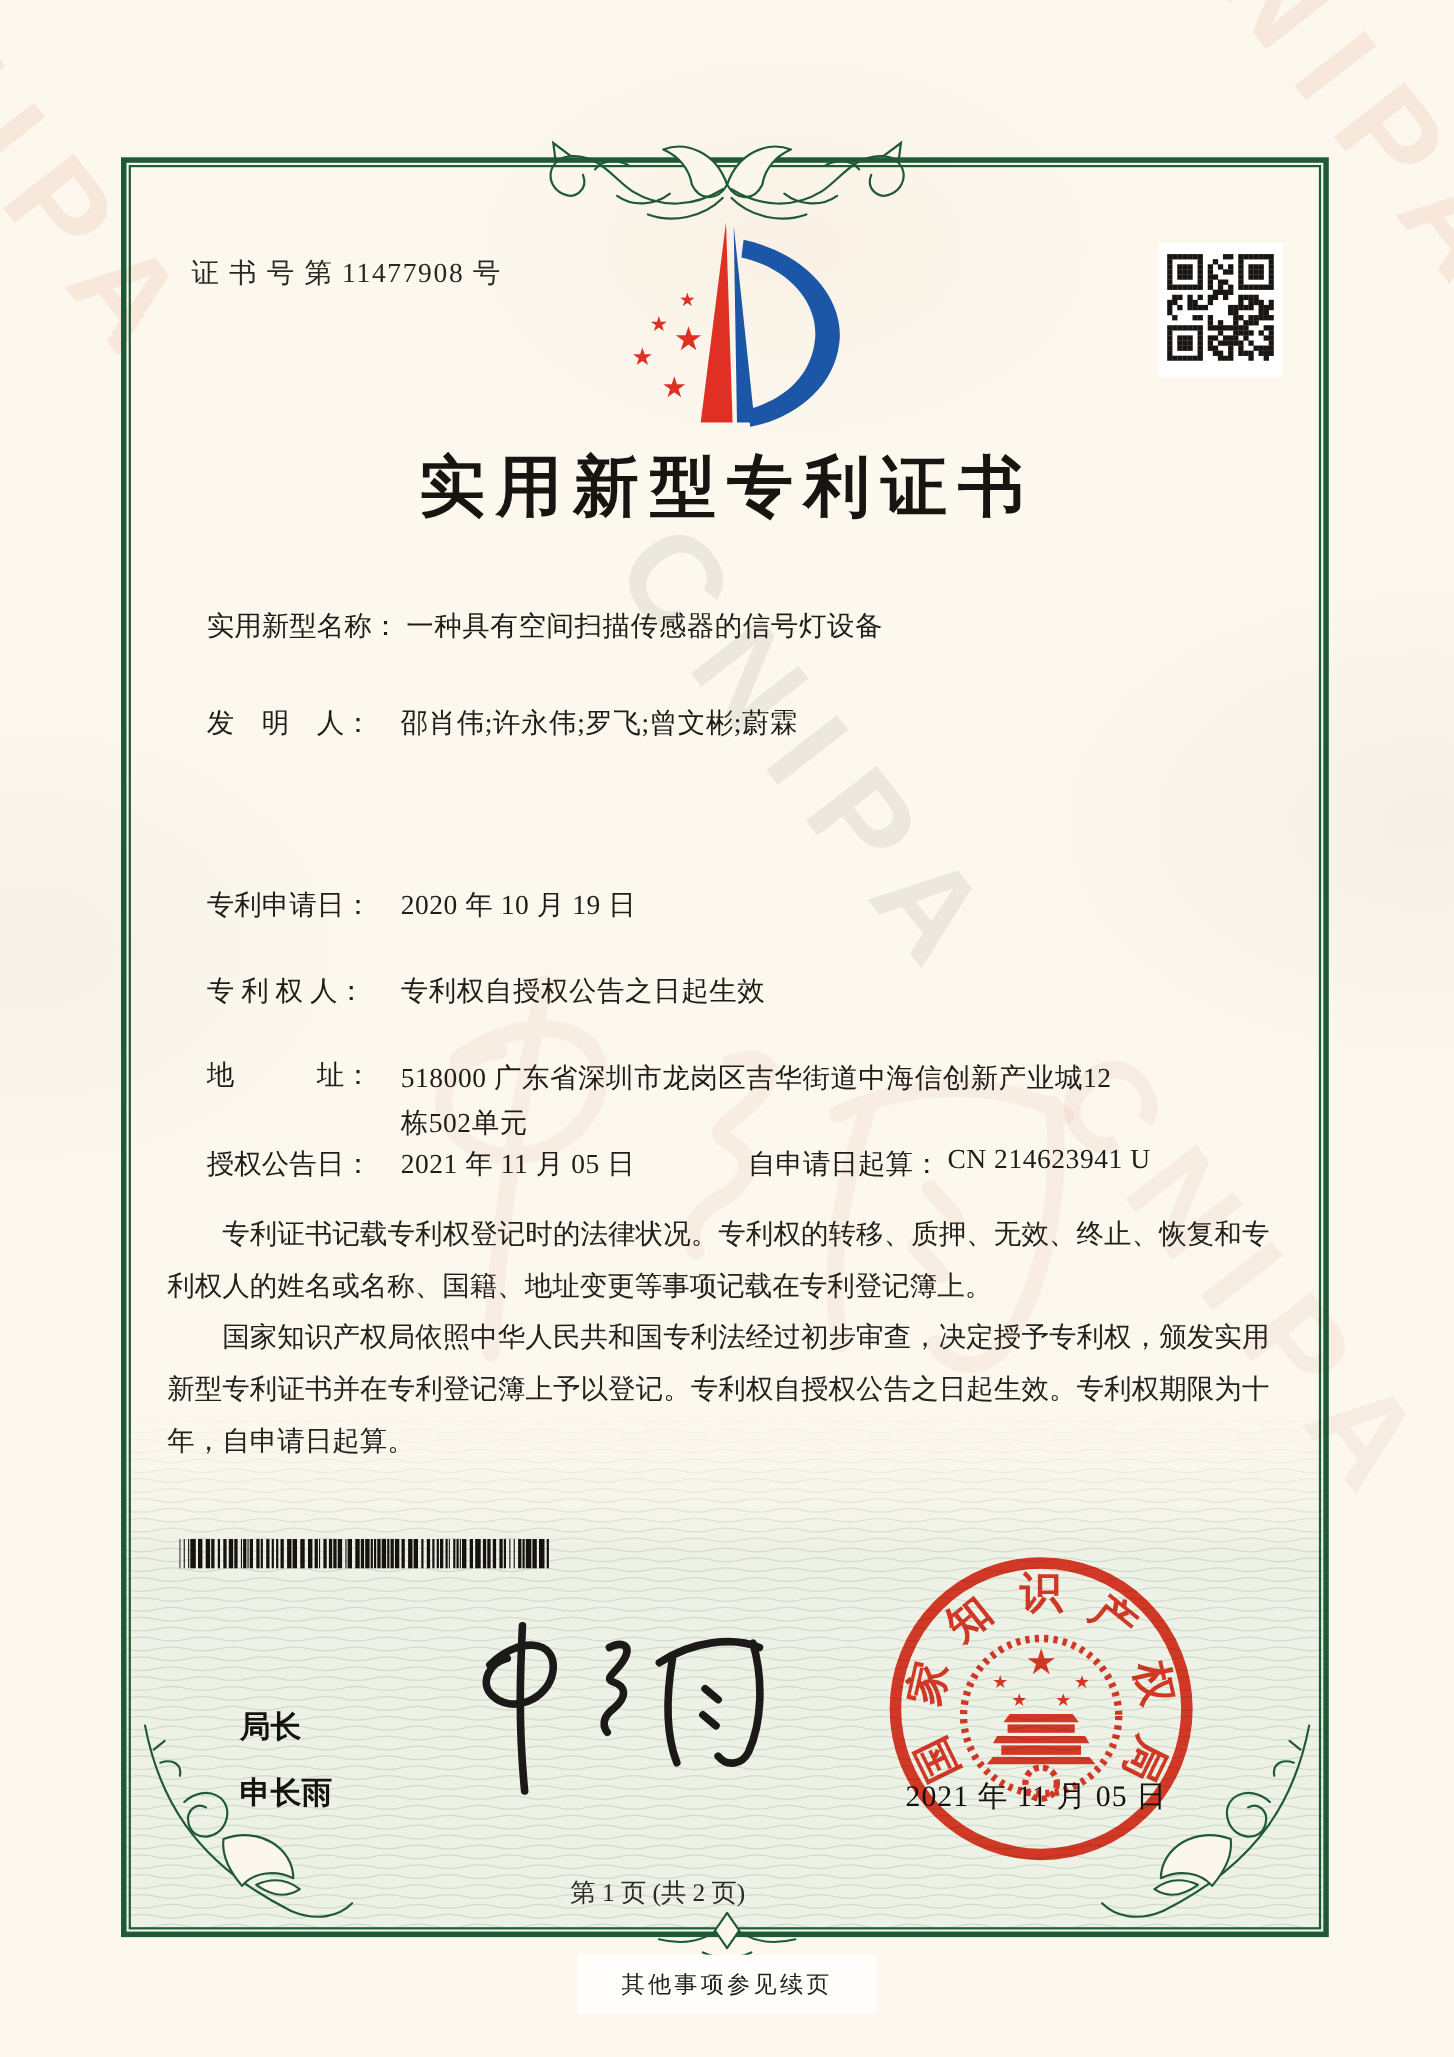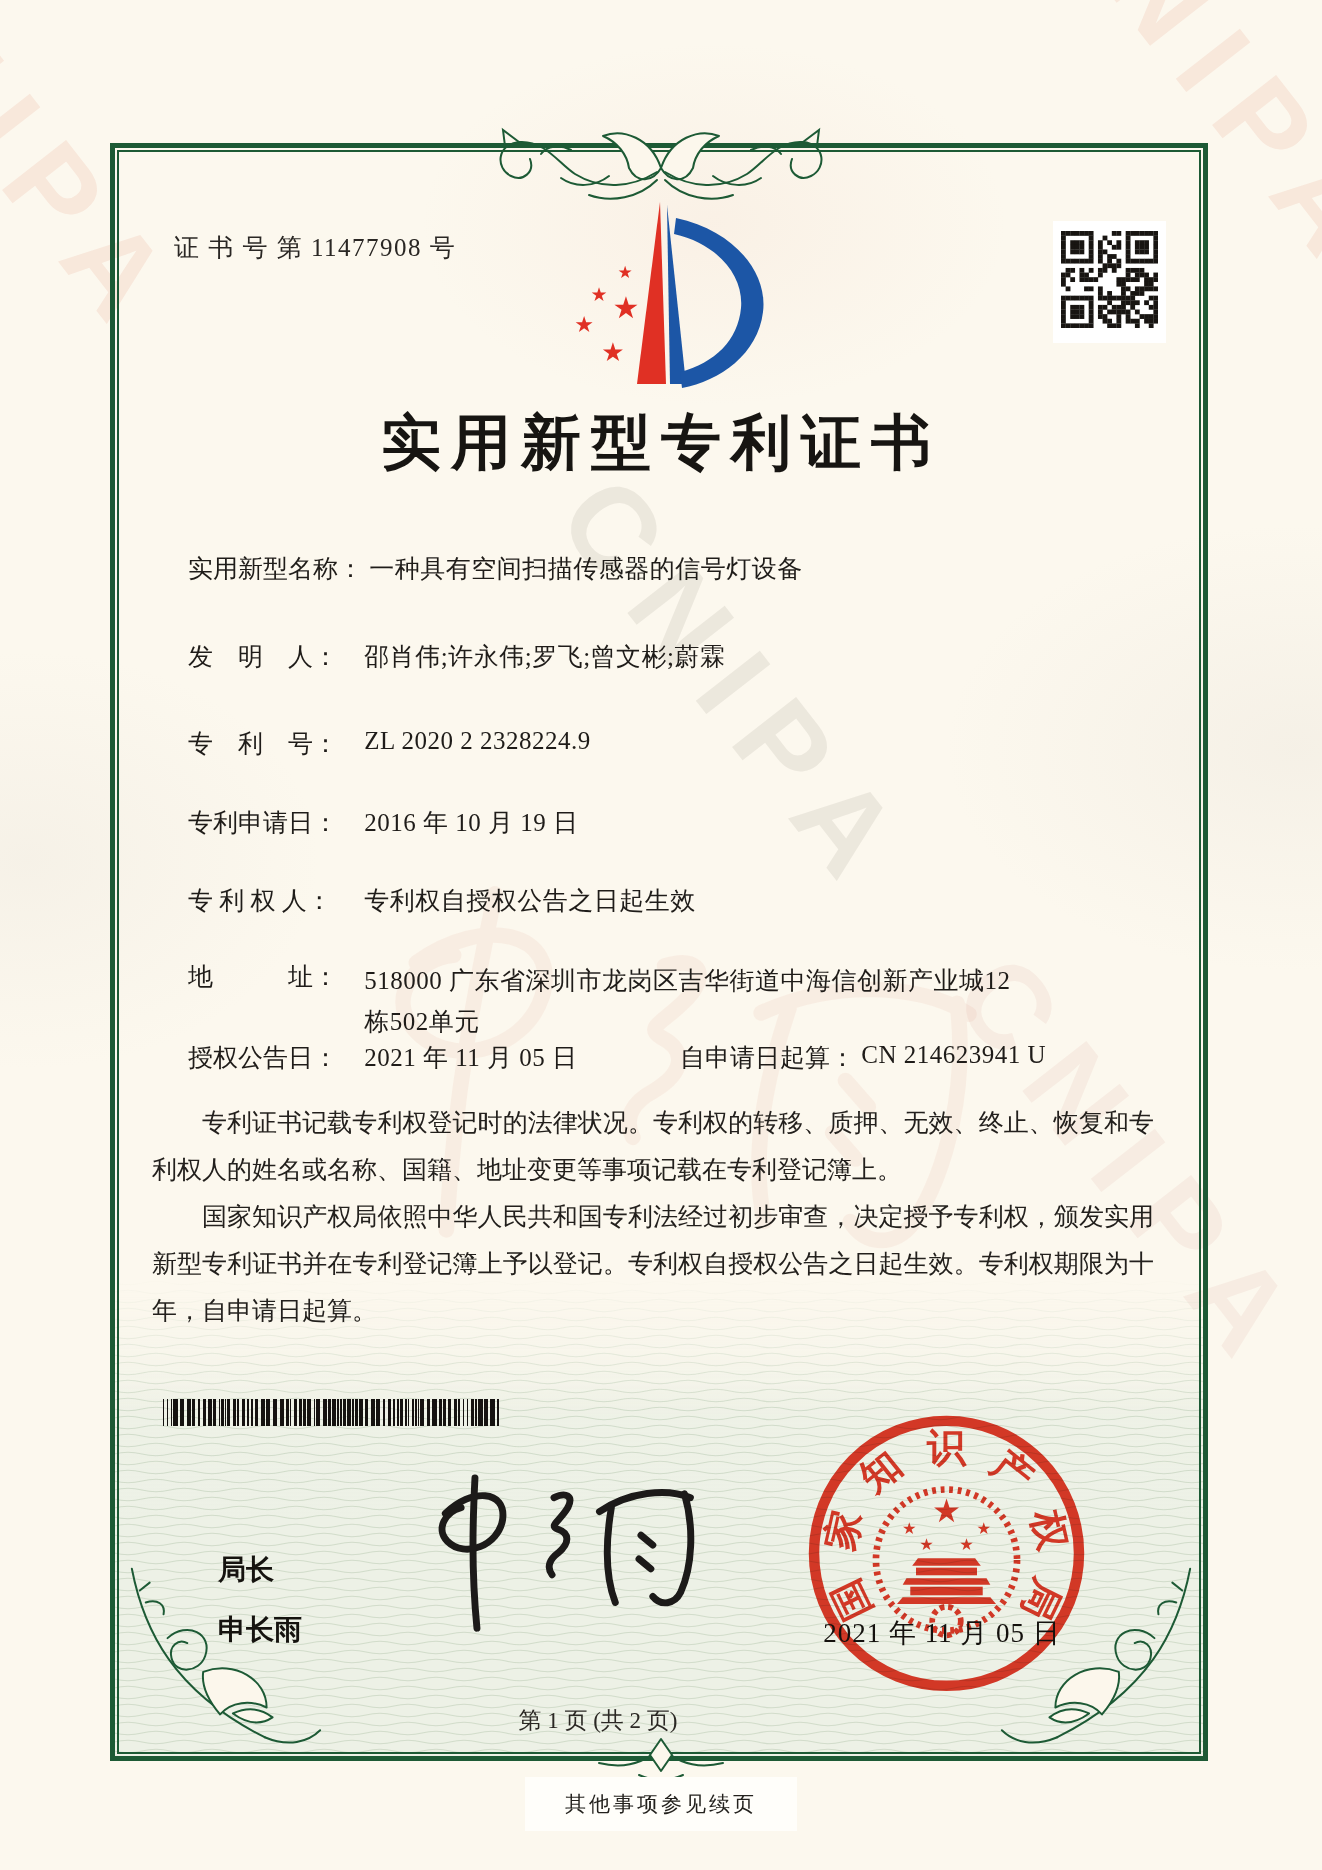--- a/index.html
+++ b/index.html
@@ -457,27 +457,23 @@
   <div class="abs title">实用新型专利证书</div>
 
   <div class="row" style="top:552px">
     <span class="flabel">实用新型名称：</span>
     <span class="fvalue">一种具有空间扫描传感器的信号灯设备</span>
   </div>
   <div class="row" style="top:640px">
     <span class="flabel">发　明　人：</span>
     <span class="fvalue">邵肖伟;许永伟;罗飞;曾文彬;蔚霖</span>
   </div>
-  <div class="row" style="top:727px">
-    <span class="flabel">专　利　号：</span>
-    <span class="fvalue">ZL 2020 2 2328224.9</span>
-  </div>
   <div class="row" style="top:806px">
     <span class="flabel">专利申请日：</span>
-    <span class="fvalue">2016 年 10 月 19 日</span>
+    <span class="fvalue">2020 年 10 月 19 日</span>
   </div>
   <div class="row" style="top:884px">
     <span class="flabel">专 利 权 人：</span>
     <span class="fvalue">专利权自授权公告之日起生效</span>
   </div>
   <div class="row" style="top:960px">
     <span class="flabel">地　　　址：</span>
     <span class="fvalue wrap">518000 广东省深圳市龙岗区吉华街道中海信创新产业城12栋502单元</span>
   </div>
   <div class="row" style="top:1041px">

